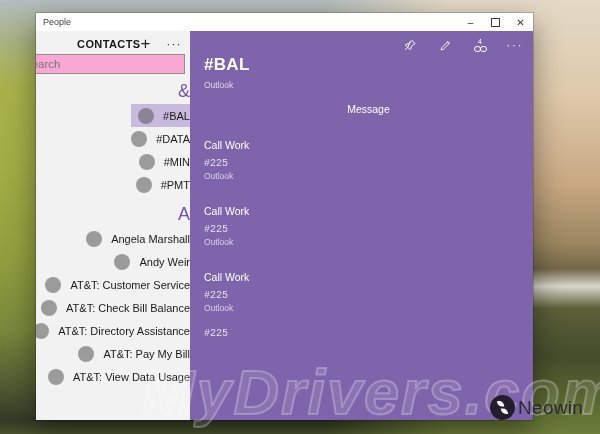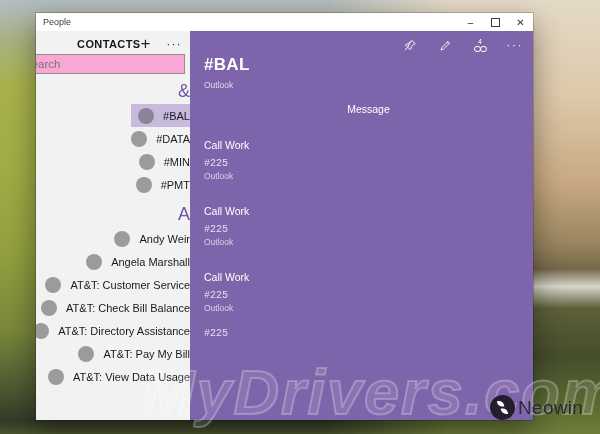--- a/index.html
+++ b/index.html
@@ -116,25 +116,25 @@
         </div>
         <div class="c-row">
           <span class="avatar"></span>
           <span class="c-label">#PMT</span>
         </div>
 
         <div class="group-letter second">A</div>
 
         <div class="c-row">
           <span class="avatar"></span>
+          <span class="c-label">Angela Marshall</span>
+        </div>
+        <div class="c-row">
+          <span class="avatar"></span>
           <span class="c-label">Andy Weir</span>
-        </div>
-        <div class="c-row">
-          <span class="avatar"></span>
-          <span class="c-label">Angela Marshall</span>
         </div>
         <div class="c-row">
           <span class="avatar"></span>
           <span class="c-label">AT&amp;T: Customer Service</span>
         </div>
         <div class="c-row">
           <span class="avatar"></span>
           <span class="c-label">AT&amp;T: Check Bill Balance</span>
         </div>
         <div class="c-row">

